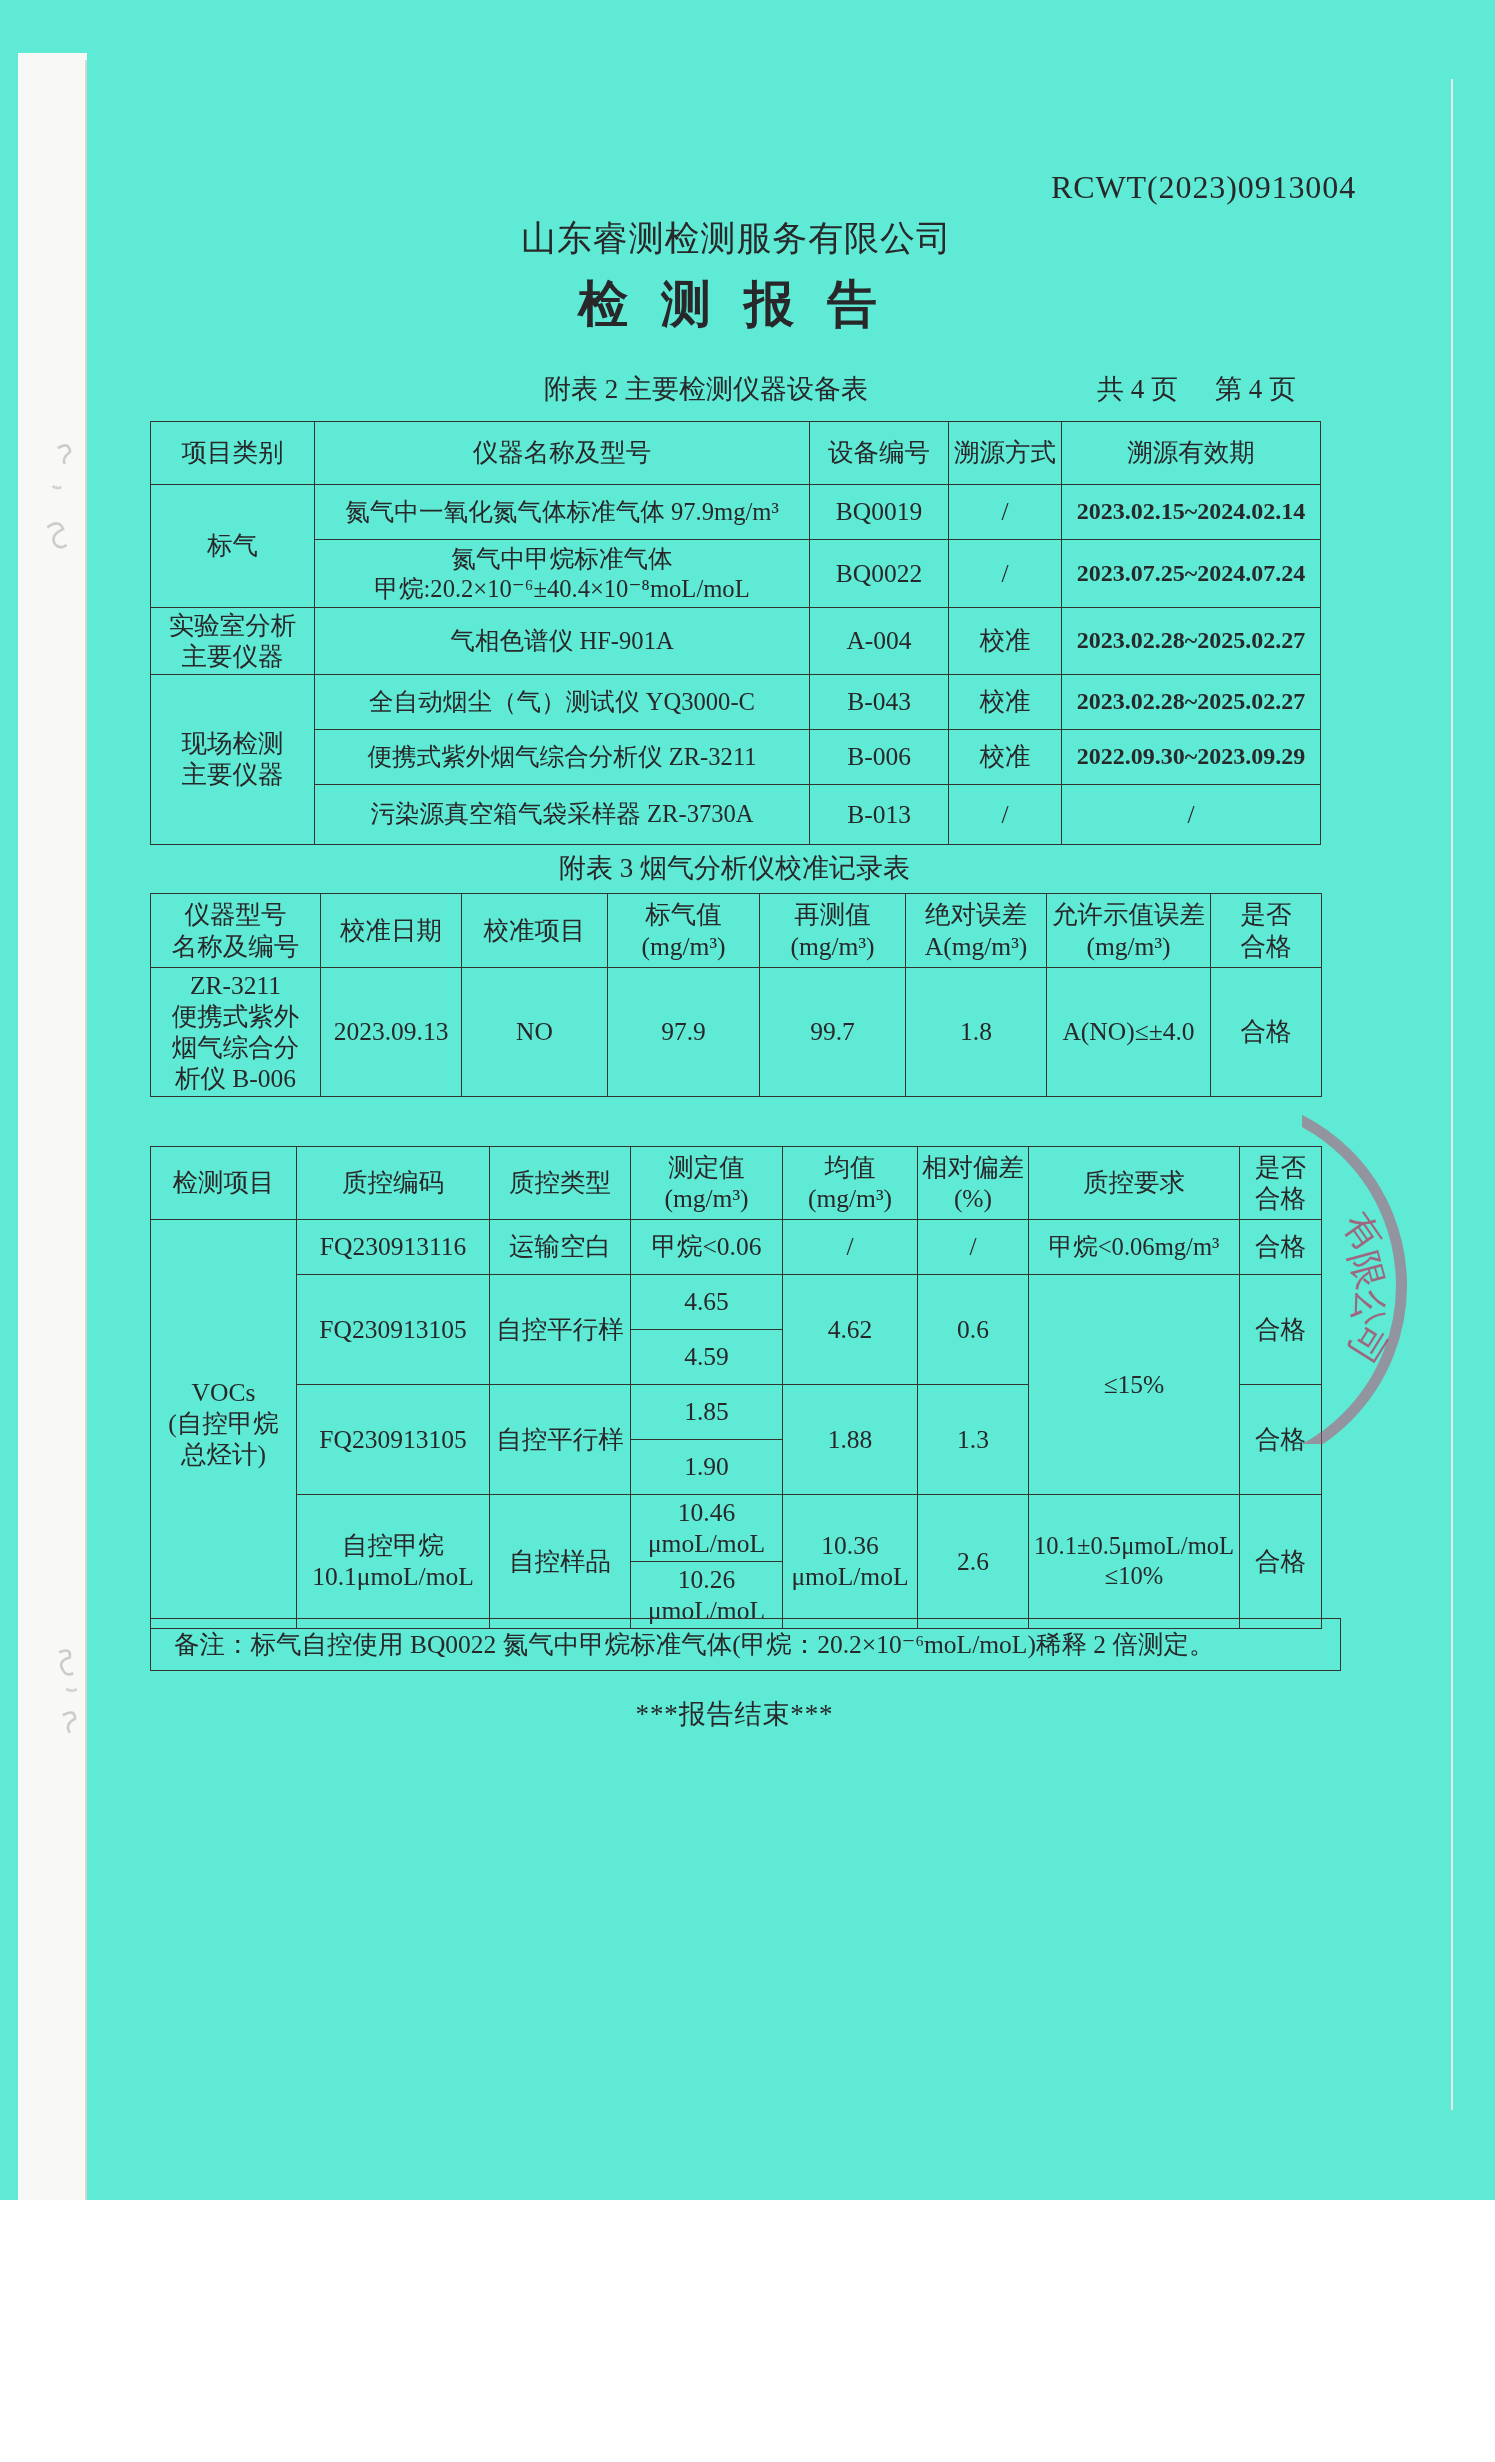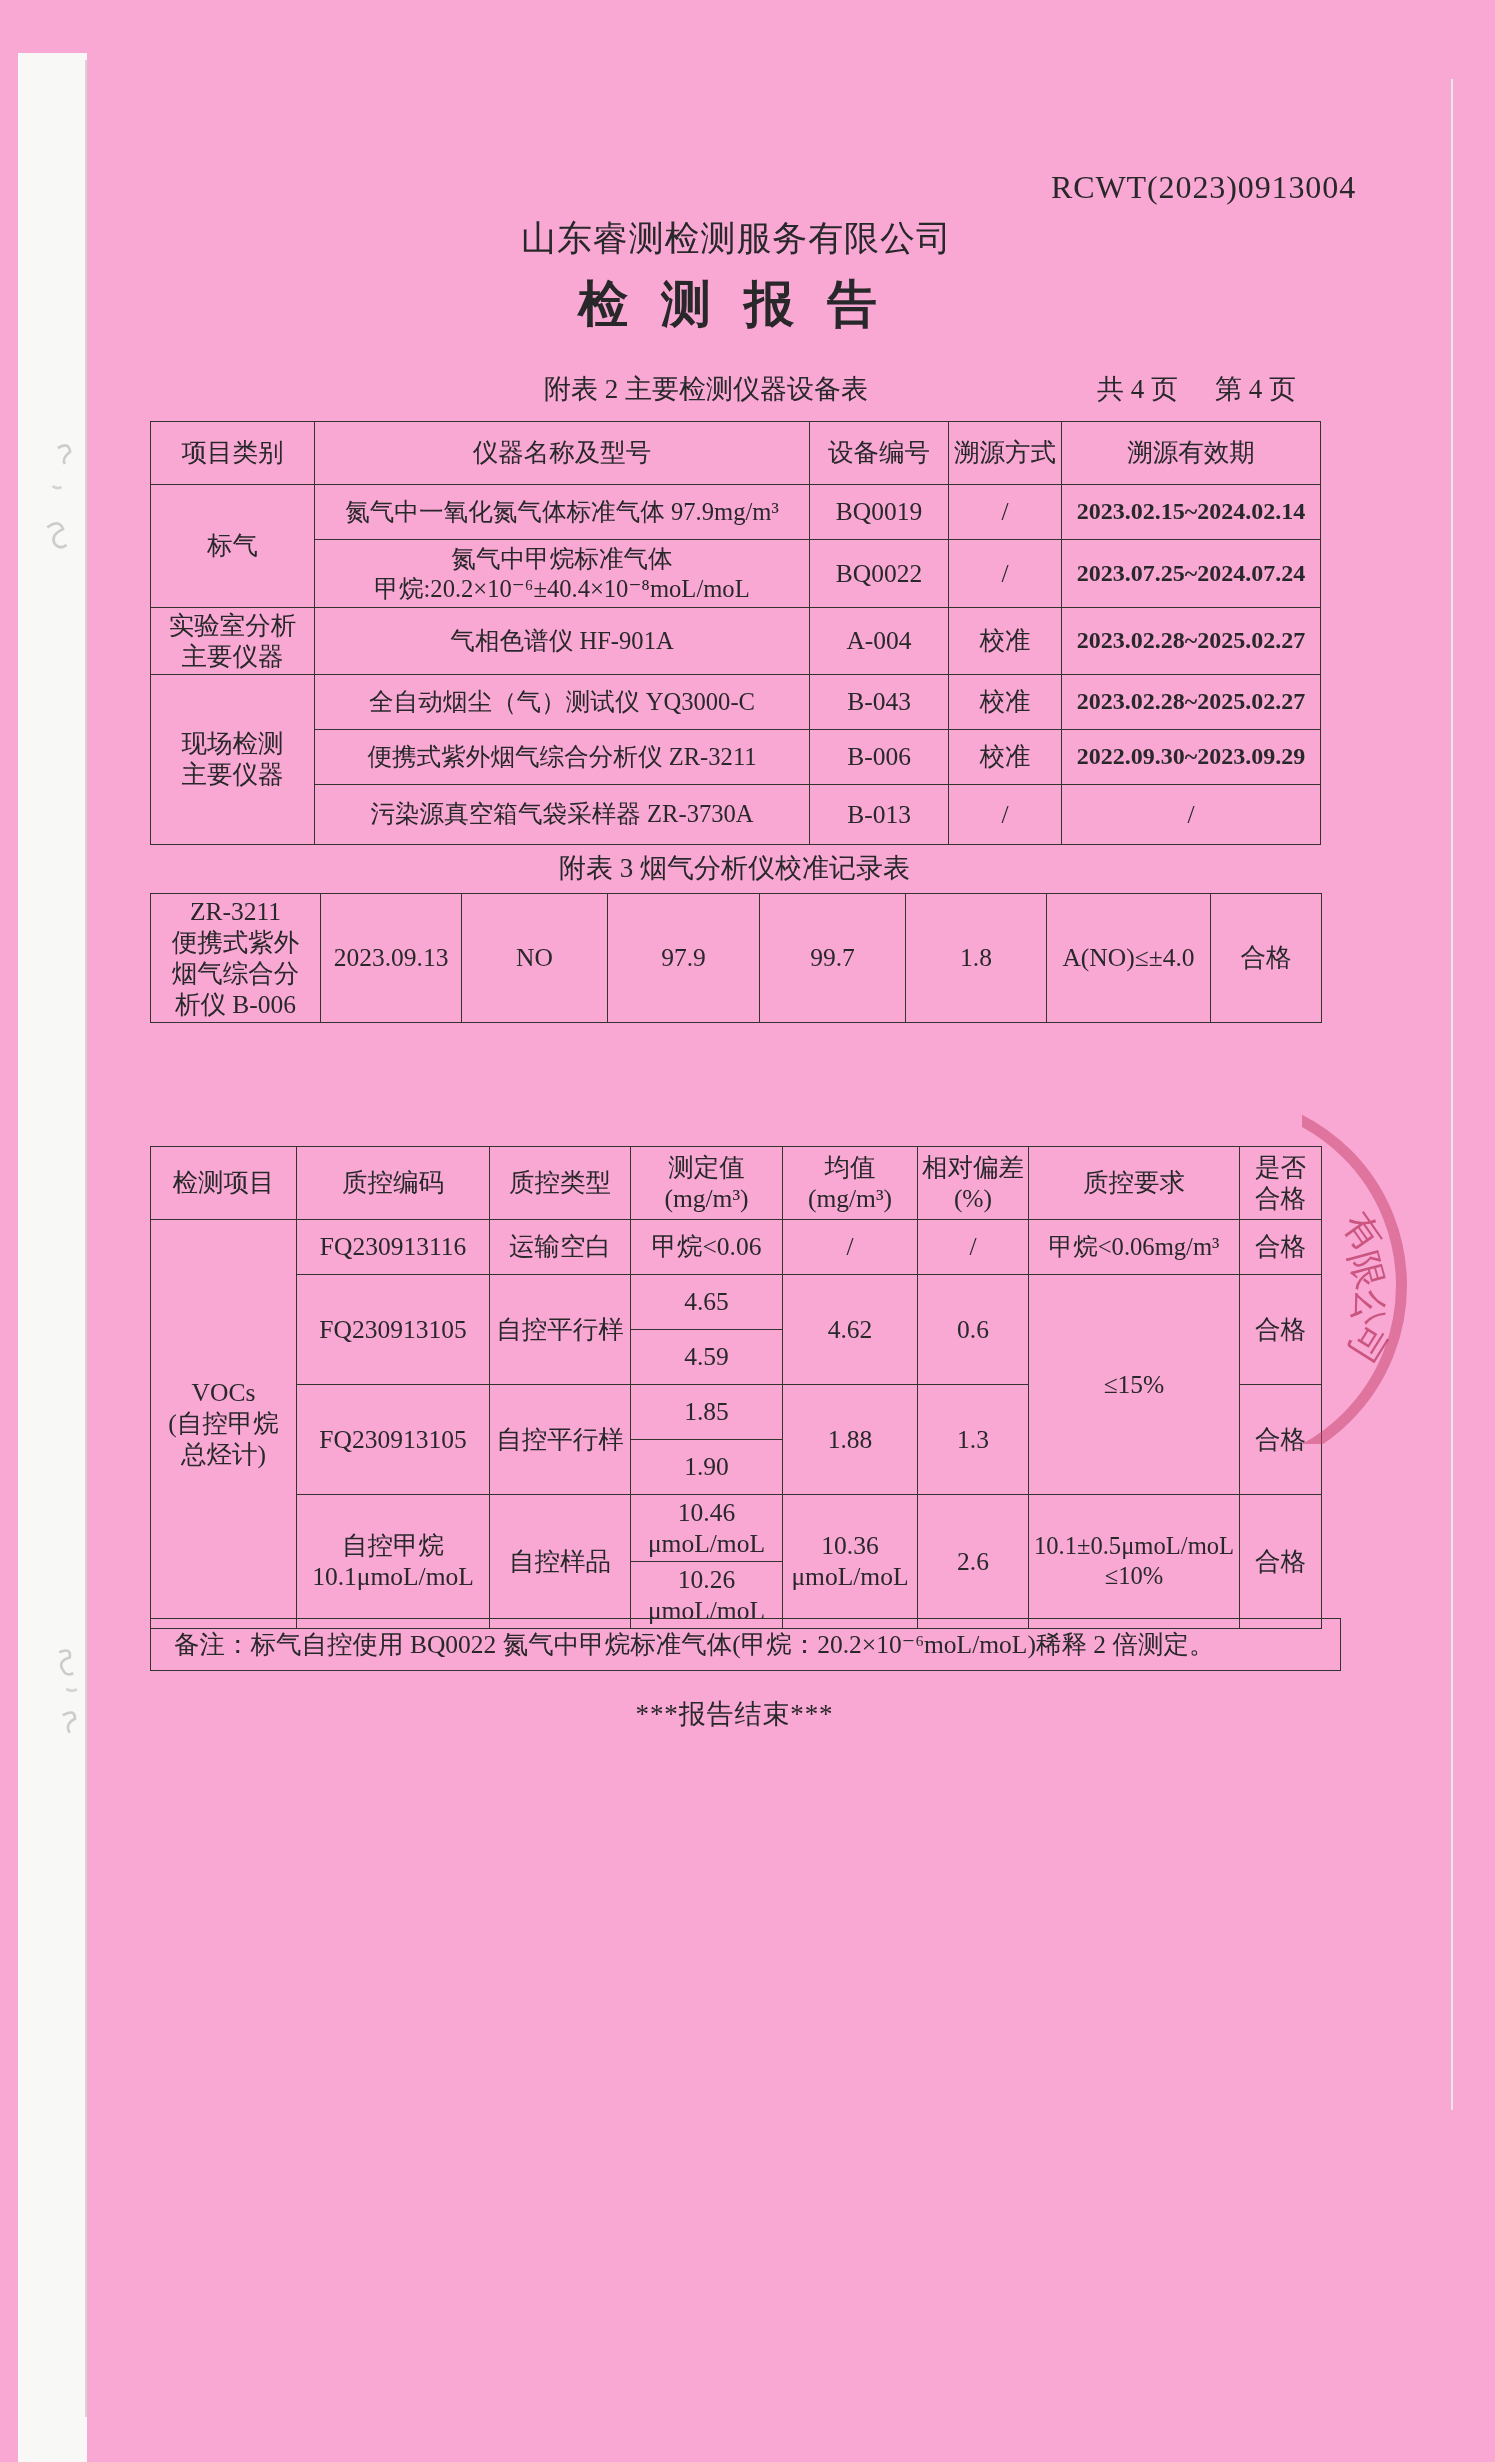--- a/index.html
+++ b/index.html
@@ -1,18 +1,18 @@
 <!DOCTYPE html>
 <html style="font-size:14px"><head>
 <meta charset="utf-8">
 <style>
   html,body{margin:0;padding:0;background:#ffffff;}
   #page{
-    position:relative;width:1495px;height:2462px;overflow:hidden;
-    background:#f9a8d4;color:#28282a;
+    position:relative;width:1495px;height:2200px;overflow:hidden;
+    background:#5eead4;color:#28282a;
     font-family:"Liberation Serif","DejaVu Serif",serif;
   }
   .abs{position:absolute;}
   .left-band{left:17.6px;top:53px;width:69px;height:2410px;background:#f8f8f6;}
   .fold-line{left:85px;top:60px;width:1.8px;height:2357px;background:#d5d5d1;}
   .right-scan-line{left:1451px;top:79px;width:1.8px;height:2031px;background:#e7e7e4;}
   .report-no{left:1051px;top:169px;font-size:32px;letter-spacing:0.9px;}
   .company{left:521px;top:215px;font-size:35px;letter-spacing:0.9px;}
   .main-title{left:578px;top:271px;font-size:50px;font-weight:bold;letter-spacing:33px;white-space:nowrap;}
   .caption2{left:544px;top:371px;font-size:27px;}
@@ -153,20 +153,36 @@
         <col style="width:170px">
         <col style="width:141px">
         <col style="width:146px">
         <col style="width:152px">
         <col style="width:146px">
         <col style="width:141px">
         <col style="width:164px">
         <col style="width:111px">
       </colgroup>
     <tbody>
+        <tr style="height:74px">
+      <th>仪器型号
+名称及编号</th>
+      <th>校准日期</th>
+      <th>校准项目</th>
+      <th>标气值
+(mg/m³)</th>
+      <th>再测值
+(mg/m³)</th>
+      <th>绝对误差
+A(mg/m³)</th>
+      <th>允许示值误差
+(mg/m³)</th>
+      <th>是否
+合格</th>
+    </tr>
     <tr style="height:119px">
       <td>ZR-3211
 便携式紫外
 烟气综合分
 析仪 B-006</td>
       <td>2023.09.13</td>
       <td>NO</td>
       <td>97.9</td>
       <td>99.7</td>
       <td>1.8</td>

